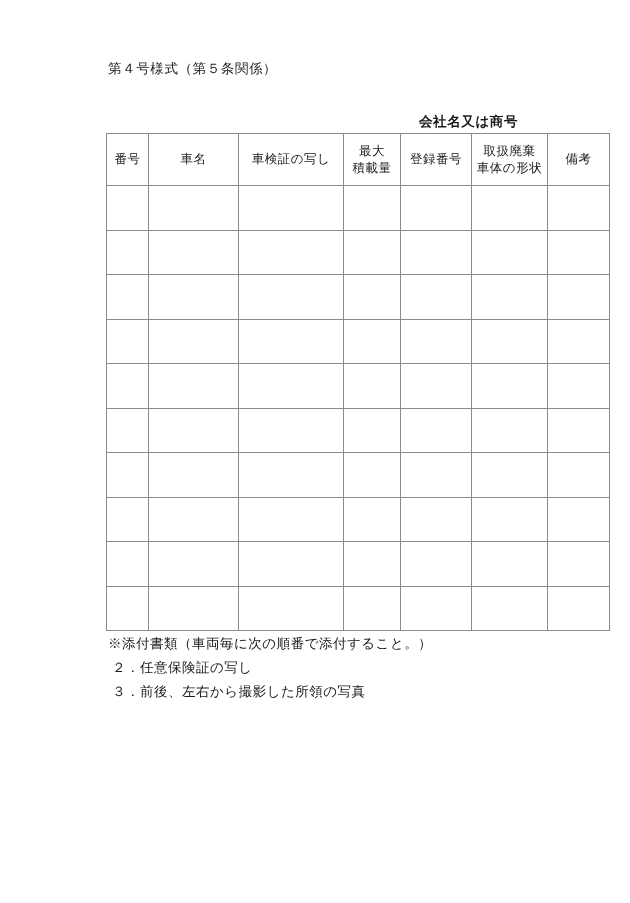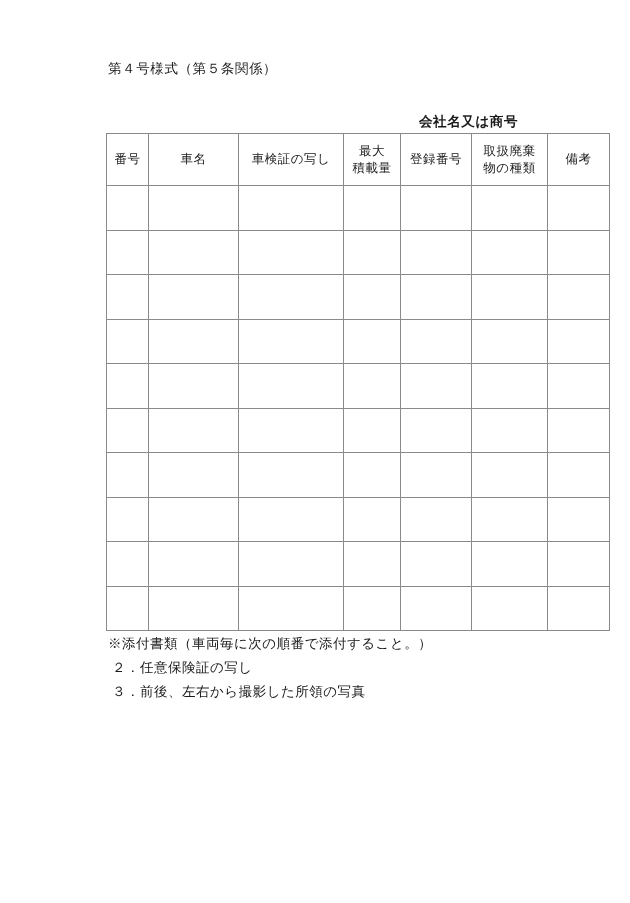--- a/index.html
+++ b/index.html
@@ -153,21 +153,21 @@
         </th>
         <th>
           <span class="hdr-two-line">最大</span>
           <span class="hdr-two-line">積載量</span>
         </th>
         <th>
           <span class="hdr-two-line">登録番号</span>
         </th>
         <th>
           <span class="hdr-two-line">取扱廃棄</span>
-          <span class="hdr-two-line">物の種類</span>
+          <span class="hdr-two-line">車体の形状</span>
         </th>
         <th>
           <span class="hdr-two-line">備考</span>
         </th>
       </tr>
     </thead>
     <tbody id="table-body">
         <tr>
           <td></td>
           <td></td>

